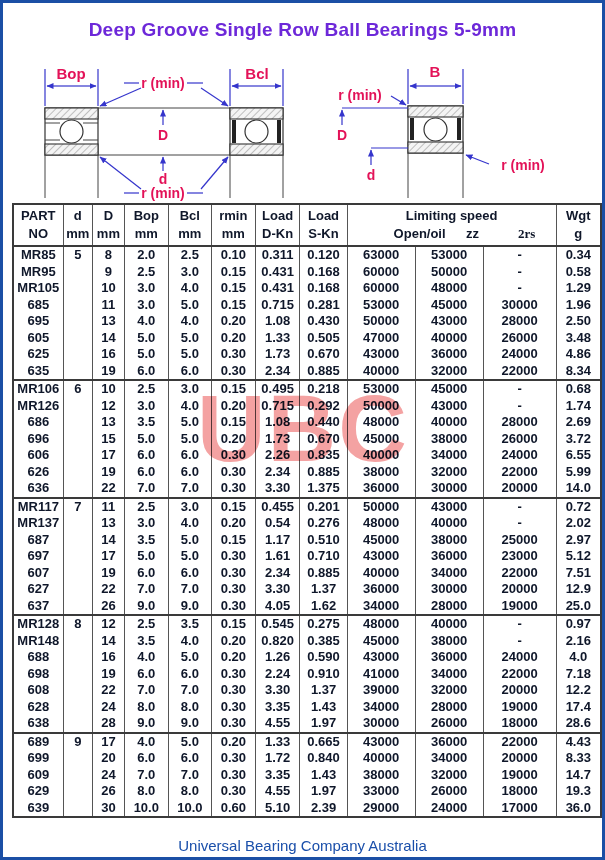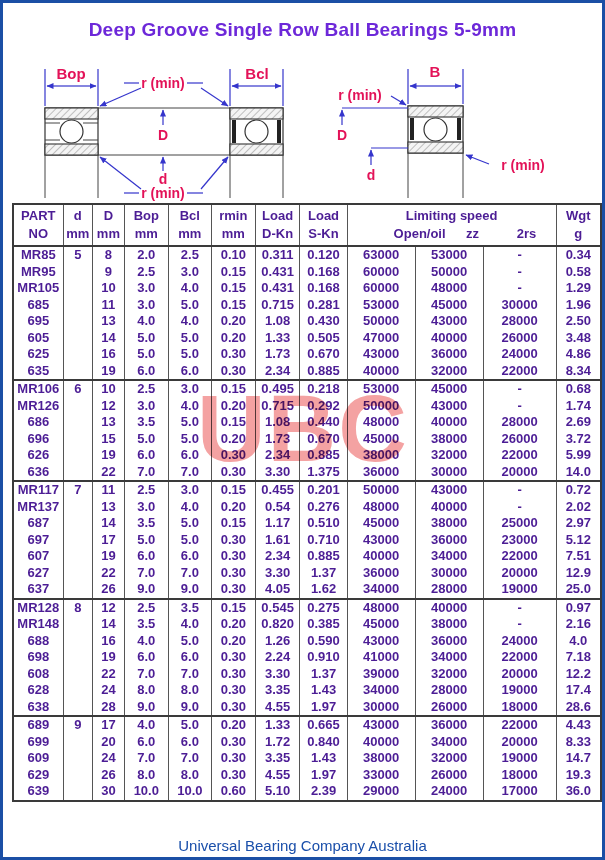--- a/index.html
+++ b/index.html
@@ -15,34 +15,34 @@
   .diagram-svg{position:absolute;left:8px;top:58px;}
   .dim-label{fill:#e31258;font-weight:bold;font-size:14px;font-family:"Liberation Sans","DejaVu Sans",sans-serif;}
   .dim-label.big{font-size:15px;}
   .blue-line{stroke:#3535cc;stroke-width:1.2;fill:none;}
   .blk{stroke:#333;stroke-width:1.2;fill:none;}
   .thin-blk{stroke:#444;stroke-width:1;fill:none;}
 
   .tbl-wrap{position:absolute;left:9px;top:200px;z-index:1;}
   table.bearings{
     border-collapse:collapse;border:2px solid #3a3a3a;
-    font-size:13px;font-weight:bold;color:#4c1d95;table-layout:fixed;
+    font-size:13px;font-weight:bold;color:#0f172a;table-layout:fixed;
   }
   table.bearings th, table.bearings td{
     border-left:1px solid #555;border-right:1px solid #555;
     padding:0;text-align:center;vertical-align:middle;
   }
   table.bearings th{border-bottom:2px solid #3a3a3a;height:40px;}
   th .l1,th .l2{display:block;line-height:18px;}
   th.part-h{text-align:left;padding-left:4px;}
   .lim-sub{display:flex;line-height:18px;margin-left:44px;}
   .lim-sub span{display:block;}
   .lim-sub .s1{width:56px;text-align:center;}
   .lim-sub .s2{width:50px;text-align:center;}
-  .lim-sub .s3{width:58px;text-align:center;}
+  .lim-sub .s3{width:58px;text-align:center;font-family:Liberation Serif, serif;}
   table.bearings td{height:16.5px;line-height:16px;}
   td.part{text-align:left;padding-left:4px;margin-top:12px;}
   tr.group-start td{border-top:2px solid #3a3a3a;}
   .watermark{
     position:absolute;left:194px;top:378px;z-index:3;pointer-events:none;
     font-size:95px;font-weight:bold;color:#f4a2a2;letter-spacing:2px;
     mix-blend-mode:multiply;line-height:1;
   }
   .footer{
     position:absolute;top:834px;left:0;width:100%;text-align:center;
@@ -387,20 +387,34 @@
             <td>5.0</td>
             <td>0.20</td>
             <td>1.73</td>
             <td>0.670</td>
             <td>45000</td>
             <td>38000</td>
             <td>26000</td>
             <td>3.72</td>
           </tr>
           <tr>
+            <td class="part">606</td>
+            <td></td>
+            <td>17</td>
+            <td>6.0</td>
+            <td>6.0</td>
+            <td>0.30</td>
+            <td>2.26</td>
+            <td>0.835</td>
+            <td>40000</td>
+            <td>34000</td>
+            <td>24000</td>
+            <td>6.55</td>
+          </tr>
+          <tr>
             <td class="part">626</td>
             <td></td>
             <td>19</td>
             <td>6.0</td>
             <td>6.0</td>
             <td>0.30</td>
             <td>2.34</td>
             <td>0.885</td>
             <td>38000</td>
             <td>32000</td>

